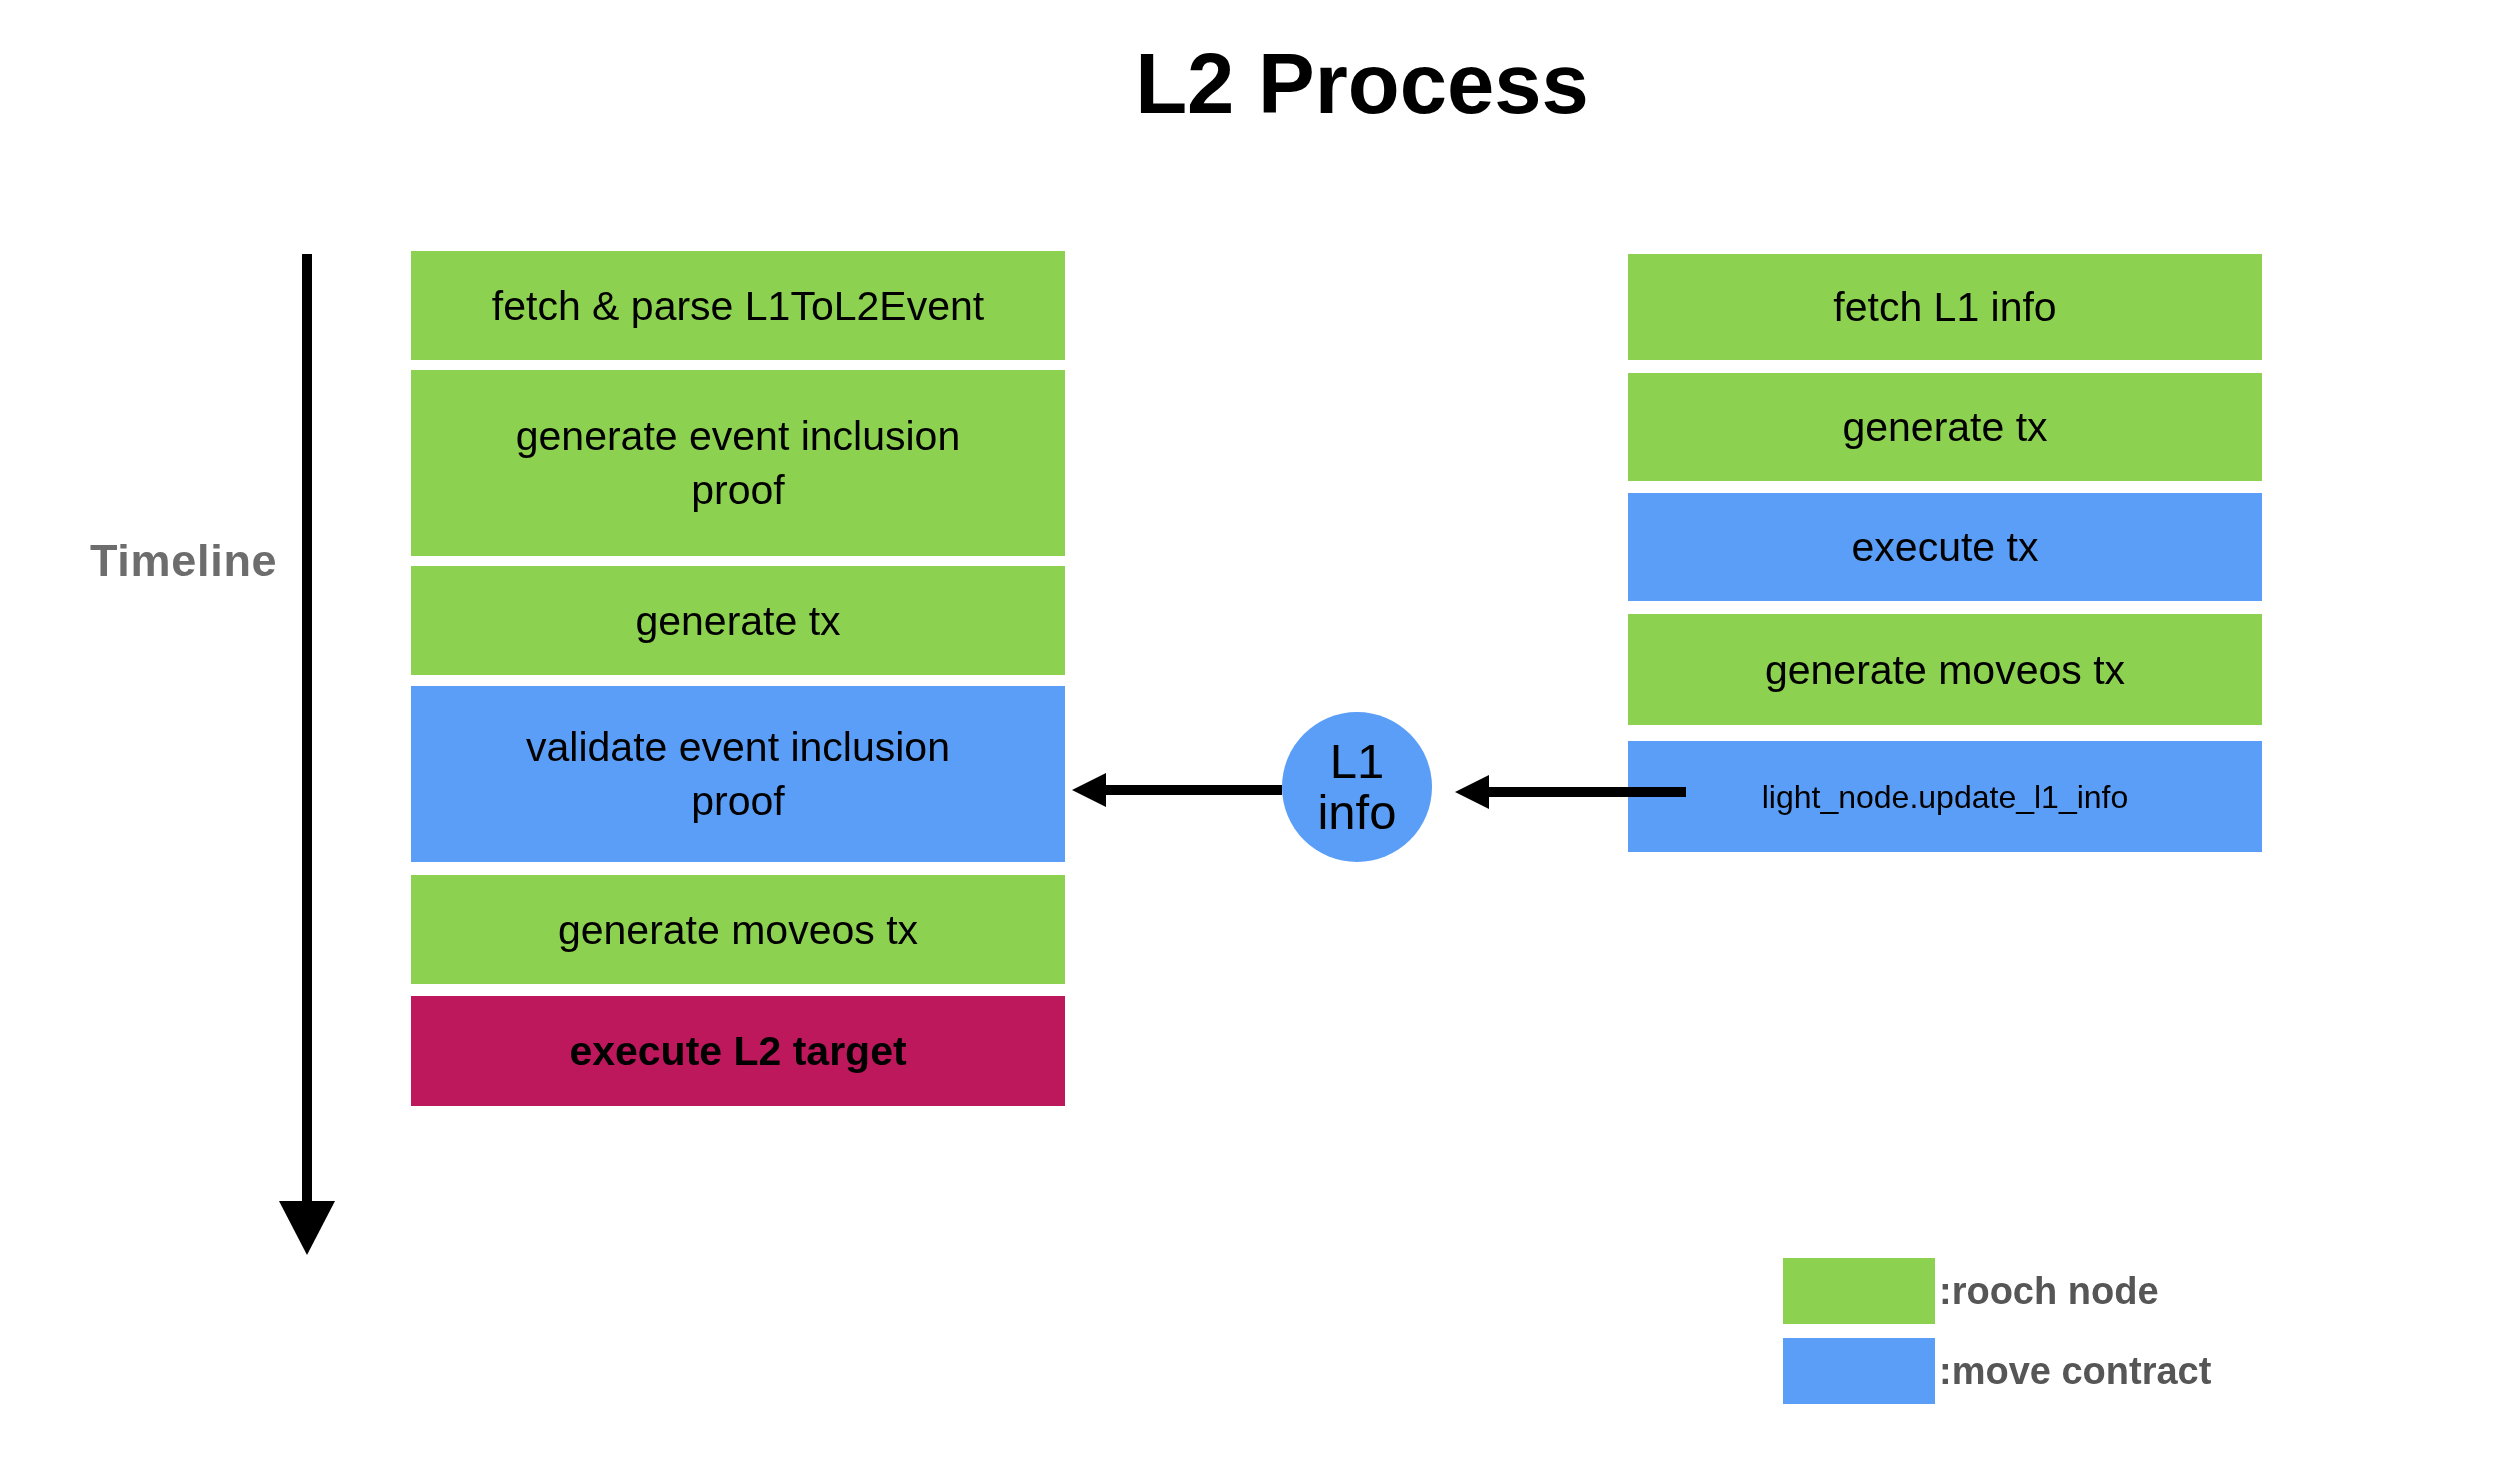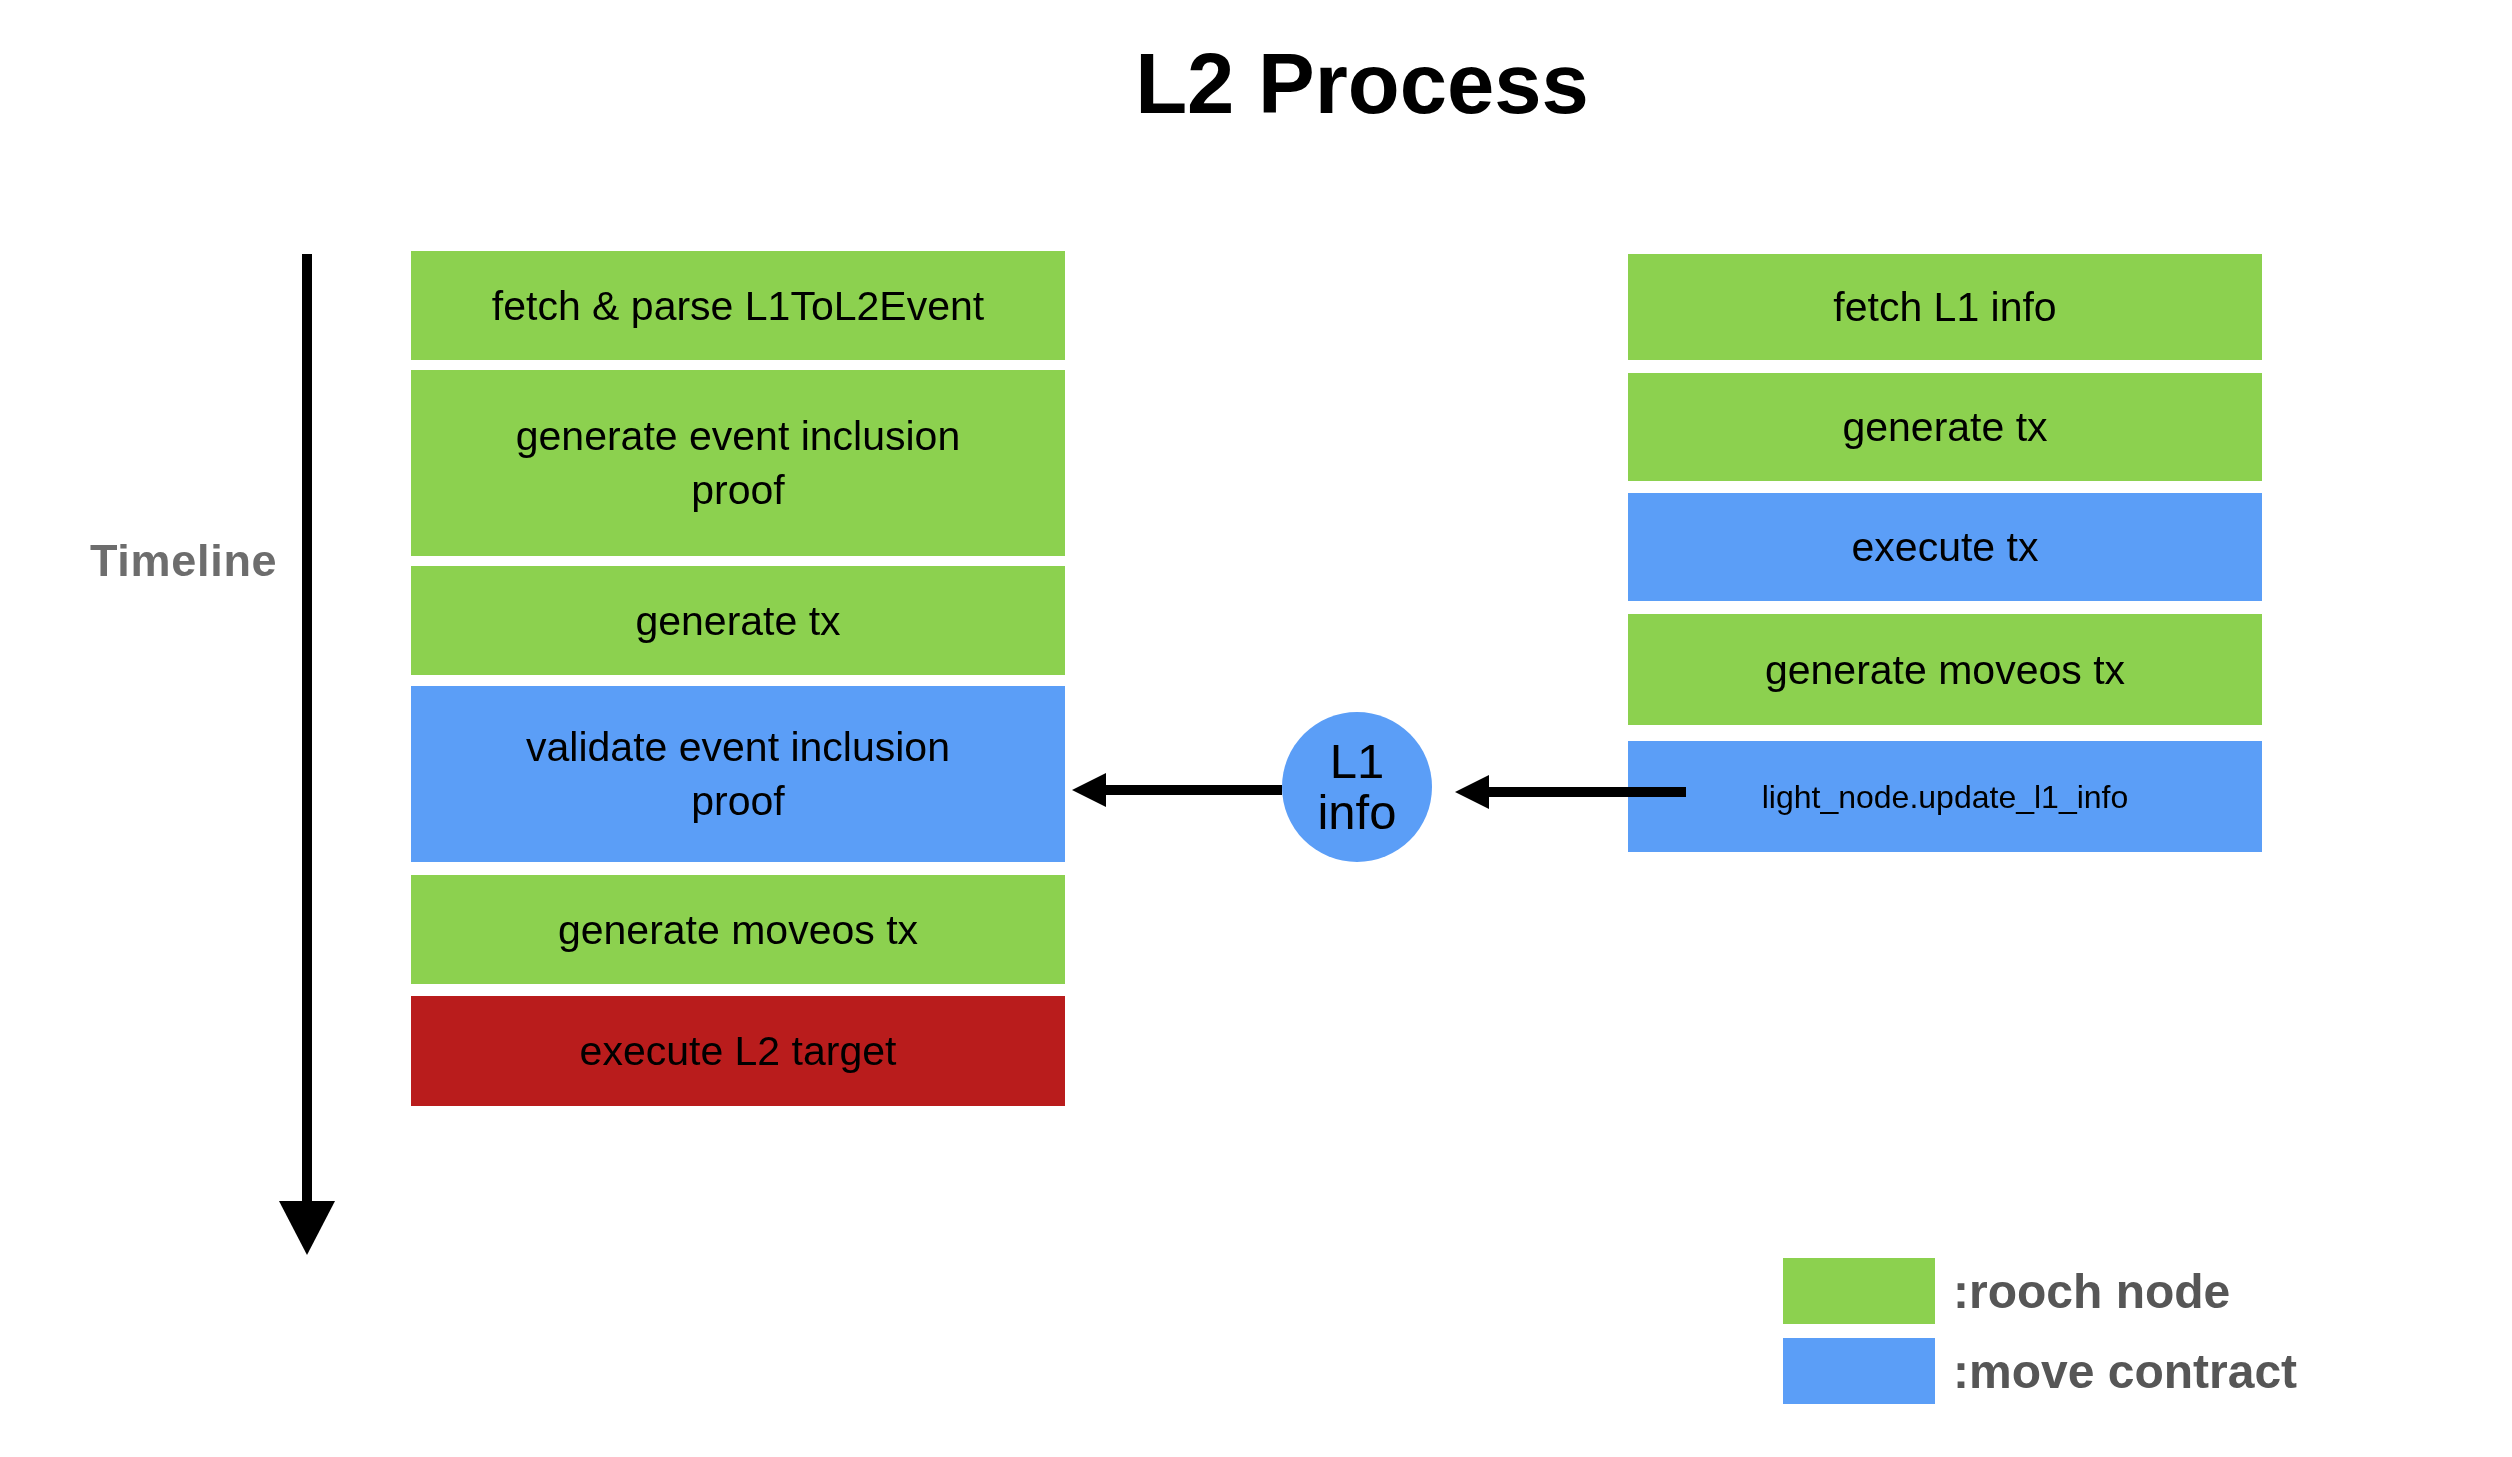--- a/index.html
+++ b/index.html
@@ -61,22 +61,22 @@
     border-right: 34px solid #000;
   }
   #arrow-left-shaft  { left: 1104px; top: 785px; width: 178px; }
   #arrow-left-head   { left: 1072px; top: 773px; }
   #arrow-right-shaft { left: 1488px; top: 787px; width: 198px; }
   #arrow-right-head  { left: 1455px; top: 775px; }
   
   .legend-row { display: flex; align-items: center; height: 66px; left: 1783px; }
   .legend-swatch { width: 152px; height: 66px; flex: 0 0 auto; }
   .legend-label {
-    margin-left: 18px;
-    font-size: 48px; font-weight: 700; color: #565656;
+    margin-left: 4px;
+    font-size: 38px; font-weight: 700; color: #565656;
     white-space: nowrap;
   }
 </style>
 </head>
 <body>
 
 <div id="canvas">
 
   <div id="title" class="abs">L2 Process</div>
 
@@ -92,21 +92,21 @@
   </div>
   <div class="abs proc-box col-left" style="top: 566px; height: 109px; background: rgb(140, 209, 79);">
     <span>generate tx</span>
   </div>
   <div class="abs proc-box col-left" style="top: 686px; height: 176px; background: rgb(91, 158, 247);">
     <span style="width:494px">validate event inclusion proof</span>
   </div>
   <div class="abs proc-box col-left" style="top: 875px; height: 109px; background: rgb(140, 209, 79);">
     <span>generate moveos tx</span>
   </div>
-  <div class="abs proc-box col-left" style="top: 996px; height: 110px; background: #b91c1c;">
+  <div class="abs proc-box col-left" style="top: 996px; height: 110px; background: #be185d; font-weight: bold;">
     <span>execute L2 target</span>
   </div>
 
   <div class="abs proc-box col-right" style="top: 254px; height: 106px; background: rgb(140, 209, 79);">
     <span>fetch L1 info</span>
   </div>
   <div class="abs proc-box col-right" style="top: 373px; height: 108px; background: rgb(140, 209, 79);">
     <span>generate tx</span>
   </div>
   <div class="abs proc-box col-right" style="top: 493px; height: 108px; background: rgb(91, 158, 247);">

